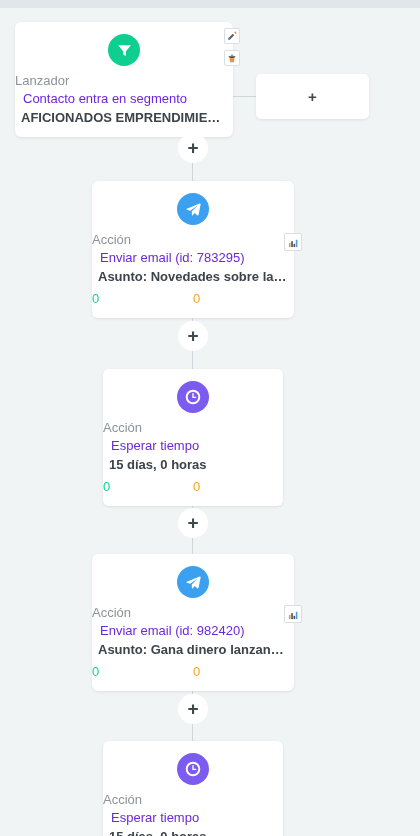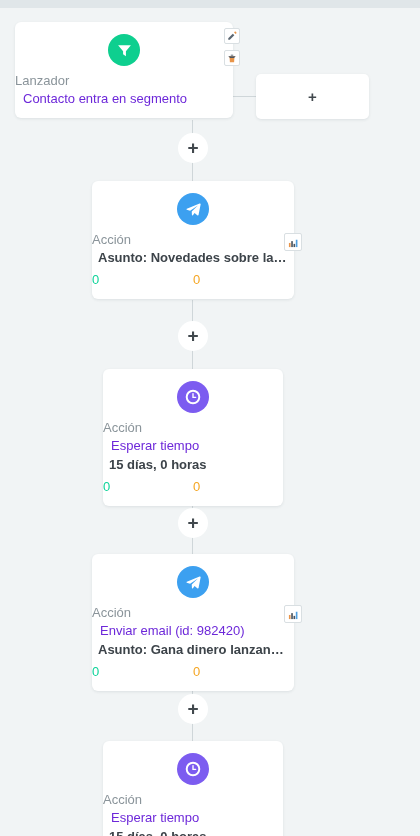--- a/index.html
+++ b/index.html
@@ -207,20 +207,21 @@
   <div class="connector" style="left:192px; top:723px; height:18px;"></div>
 
   <div class="card" style="left:15px; top:22px; width:218px;">
     <div class="node-icon" style="background:#0ecf8f;">
       <svg width="17" height="17" viewBox="0 0 24 24" aria-hidden="true">
         <path d="M3 4.5h18L14 13v7l-4-2.6V13L3 4.5z" fill="#ffffff"></path>
       </svg>
     </div>
     <div class="card-type">Lanzador</div>
     <div class="card-desc">Contacto entra en segmento</div>
+    <div class="card-bold">AFICIONADOS EMPRENDIMIENTO</div>
   </div>
 
   <div class="side-btn" style="left:224px; top:28px;">
     <svg width="10" height="10" viewBox="0 0 24 24" aria-hidden="true">
       <path d="M3 17.3V21h3.7L17.6 10.1l-3.7-3.7L3 17.3z" fill="#5a6670"></path>
       <path d="M20.7 7l-3.7-3.7 1.9-1.9a1.2 1.2 0 0 1 1.7 0l2 2a1.2 1.2 0 0 1 0 1.7L20.7 7z" fill="#e8954a"></path>
     </svg>
   </div>
 
   <div class="side-btn" style="left:224px; top:50px;">
@@ -240,20 +241,21 @@
     <span class="glyph">+</span>
   </div>
 
   <div class="card" style="left:92px; top:181px; width:202px;">
     <div class="node-icon" style="background:#3ca0f0;">
       <svg width="17" height="17" viewBox="0 0 24 24" aria-hidden="true">
         <path d="M21.5 3.2L2.6 10.8c-.7.3-.7 1.2 0 1.4l4.6 1.6 11-7.4-8.7 8.4.3 5c.1.7 1 .9 1.4.3l2.3-3 4.3 3.2c.5.4 1.2.1 1.3-.5l3-15.2c.1-.7-.6-1.2-1.2-1z" fill="#ffffff"></path>
       </svg>
     </div>
     <div class="card-type">Acción</div>
+    <div class="card-desc">Enviar email (id: 783295)</div>
     <div class="card-bold">Asunto: Novedades sobre la ec...</div>
     <div class="stats-row">
       <span class="stat stat-green">0</span>
       <span class="stat stat-orange">0</span>
     </div>
   </div>
 
   <div class="chart-btn" style="left:284px; top:233px;">
     <svg width="11" height="11" viewBox="0 0 24 24" aria-hidden="true">
       <rect x="2" y="13" width="3.6" height="9" fill="#e8954a"></rect>

